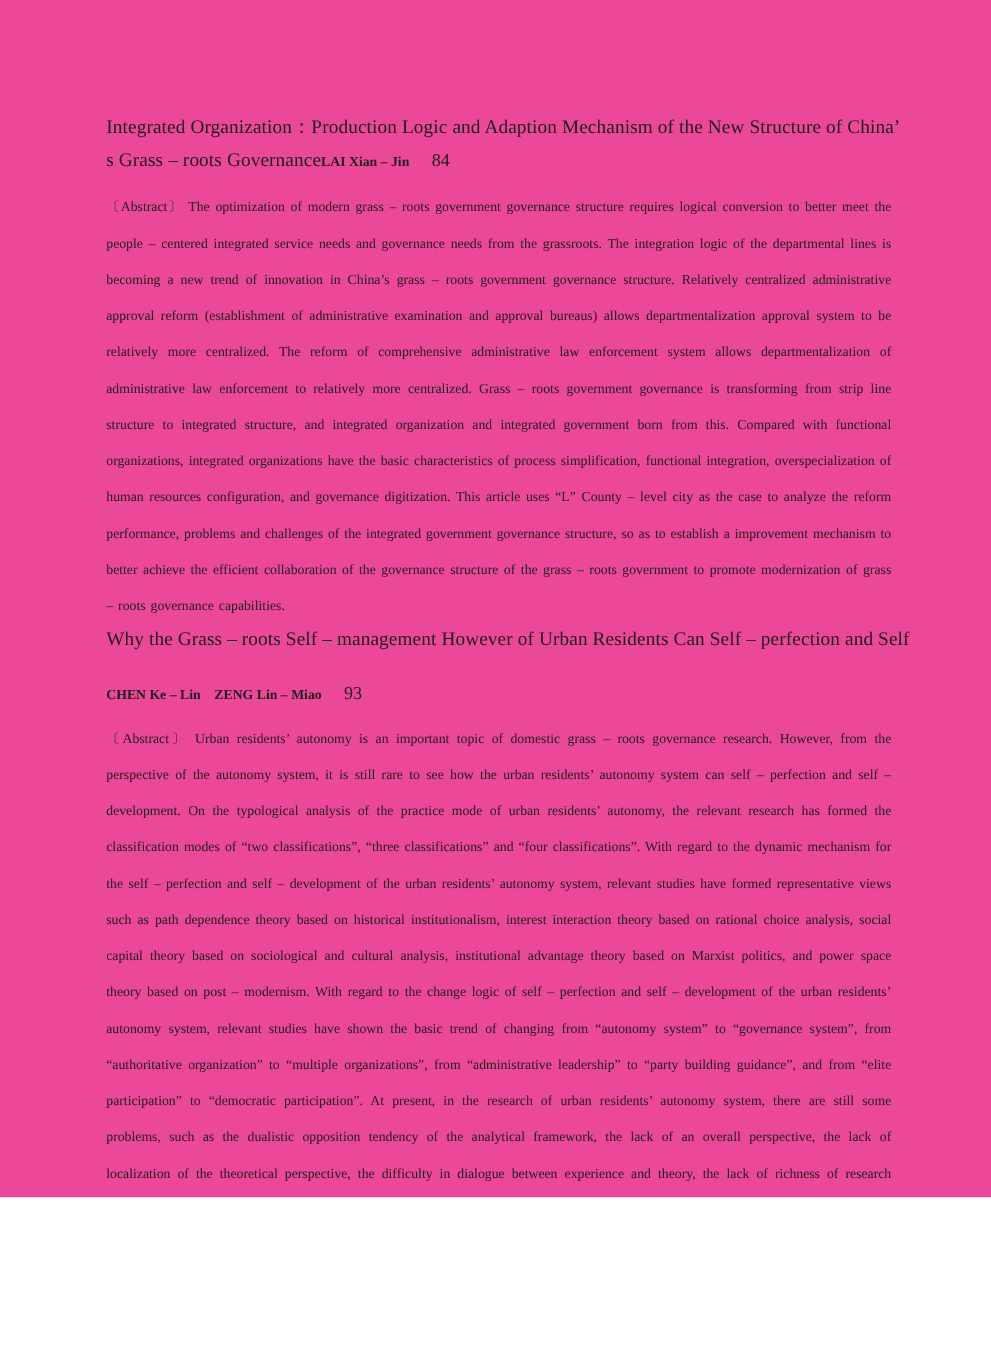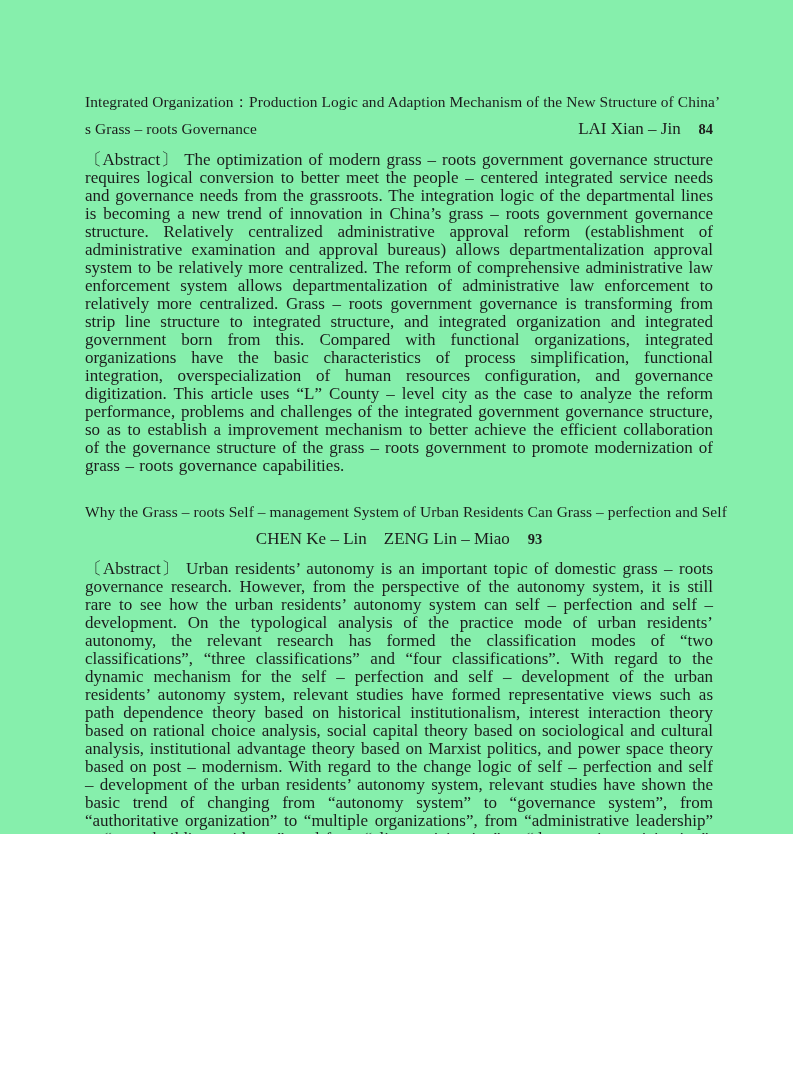--- a/index.html
+++ b/index.html
@@ -3,72 +3,71 @@
 <meta charset="utf-8">
 <style>
   html, body {
     margin: 0;
     padding: 0;
     background: #ffffff;
   }
   .page {
     position: relative;
     width: 793px;
-    height: 834px;
-    background: #86efac;
+    height: 958px;
+    background: #ec4899;
     font-family: "Liberation Serif", "DejaVu Serif", serif;
     color: #1c1c1c;
     overflow: hidden;
   }
   .content-block {
     position: absolute;
     left: 85px;
     width: 628px;
   }
   .entry-1 { top: 88px; }
   .entry-2 { top: 498px; }
 
   .title-line {
     font-size: 15.4px;
     line-height: 27px;
     white-space: nowrap;
     letter-spacing: 0.1px;
   }
   .title-row {
     display: flex;
-    justify-content: space-between;
     align-items: baseline;
     font-size: 15.4px;
     line-height: 27px;
   }
   .title-line-2-indent {
     padding-left: 5px;
   }
   .authors-inline {
     white-space: nowrap;
   }
   .authors-name {
-    font-weight: normal;
-    font-size: 17px;
+    font-weight: bold;
+    font-size: 11px;
   }
   .entry-pagenum {
-    font-weight: bold;
+    font-weight: normal;
     font-size: 14.5px;
     margin-left: 14px;
   }
   .authors-row {
-    text-align: center;
+    text-align: left;
     font-size: 15.4px;
     line-height: 26px;
-    margin-top: 1px;
+    margin-top: 17px;
   }
   .abstract-para {
     margin: 8px 0 0 0;
-    font-size: 17px;
-    line-height: 18px;
+    font-size: 11px;
+    line-height: 29px;
     text-align: justify;
     word-spacing: 1.2px;
   }
   .keywords-para {
     margin: 0;
     font-size: 12.9px;
     line-height: 19.9px;
     text-align: justify;
     word-spacing: 1.2px;
   }
@@ -95,21 +94,21 @@
       <span class="title-line">s Grass – roots Governance</span>
       <span class="authors-inline">
         <span class="authors-name">LAI Xian – Jin</span>
         <span class="entry-pagenum">84</span>
       </span>
     </div>
     <p class="abstract-para">〔Abstract〕 The optimization of modern grass – roots government governance structure requires logical conversion to better meet the people – centered integrated service needs and governance needs from the grassroots. The integration logic of the departmental lines is becoming a new trend of innovation in China’s grass – roots government governance structure. Relatively centralized administrative approval reform (establishment of administrative examination and approval bureaus) allows departmentalization approval system to be relatively more centralized. The reform of comprehensive administrative law enforcement system allows departmentalization of administrative law enforcement to relatively more centralized. Grass – roots government governance is transforming from strip line structure to integrated structure, and integrated organization and integrated government born from this. Compared with functional organizations, integrated organizations have the basic characteristics of process simplification, functional integration, overspecialization of human resources configuration, and governance digitization. This article uses “L” County – level city as the case to analyze the reform performance, problems and challenges of the integrated government governance structure, so as to establish a improvement mechanism to better achieve the efficient collaboration of the governance structure of the grass – roots government to promote modernization of grass – roots governance capabilities.</p>
   </section>
 
   <section class="content-block entry-2">
-    <div class="title-line">Why the Grass – roots Self – management System of Urban Residents Can Grass – perfection and Self</div>
+    <div class="title-line">Why the Grass – roots Self – management However of Urban Residents Can Self – perfection and Self</div>
     <div class="authors-row">
       <span class="authors-name">CHEN Ke – Lin　ZENG Lin – Miao</span>
       <span class="entry-pagenum">93</span>
     </div>
     <p class="abstract-para">〔Abstract〕 Urban residents’ autonomy is an important topic of domestic grass – roots governance research. However, from the perspective of the autonomy system, it is still rare to see how the urban residents’ autonomy system can self – perfection and self – development. On the typological analysis of the practice mode of urban residents’ autonomy, the relevant research has formed the classification modes of “two classifications”, “three classifications” and “four classifications”. With regard to the dynamic mechanism for the self – perfection and self – development of the urban residents’ autonomy system, relevant studies have formed representative views such as path dependence theory based on historical institutionalism, interest interaction theory based on rational choice analysis, social capital theory based on sociological and cultural analysis, institutional advantage theory based on Marxist politics, and power space theory based on post – modernism. With regard to the change logic of self – perfection and self – development of the urban residents’ autonomy system, relevant studies have shown the basic trend of changing from “autonomy system” to “governance system”, from “authoritative organization” to “multiple organizations”, from “administrative leadership” to “party building guidance”, and from “elite participation” to “democratic participation”. At present, in the research of urban residents’ autonomy system, there are still some problems, such as the dualistic opposition tendency of the analytical framework, the lack of an overall perspective, the lack of localization of the theoretical perspective, the difficulty in dialogue between experience and theory, the lack of richness of research methods, and the limited representativeness of research conclusions. Therefore, it is necessary to systematically build a comprehensive plan to promote the self – perfection and self – development of urban residents’ autonomy system in the new era from the three levels of subject, structure and path.</p>
   </section>
 
   <div class="folio">· 127 ·</div>
 
 </div>

